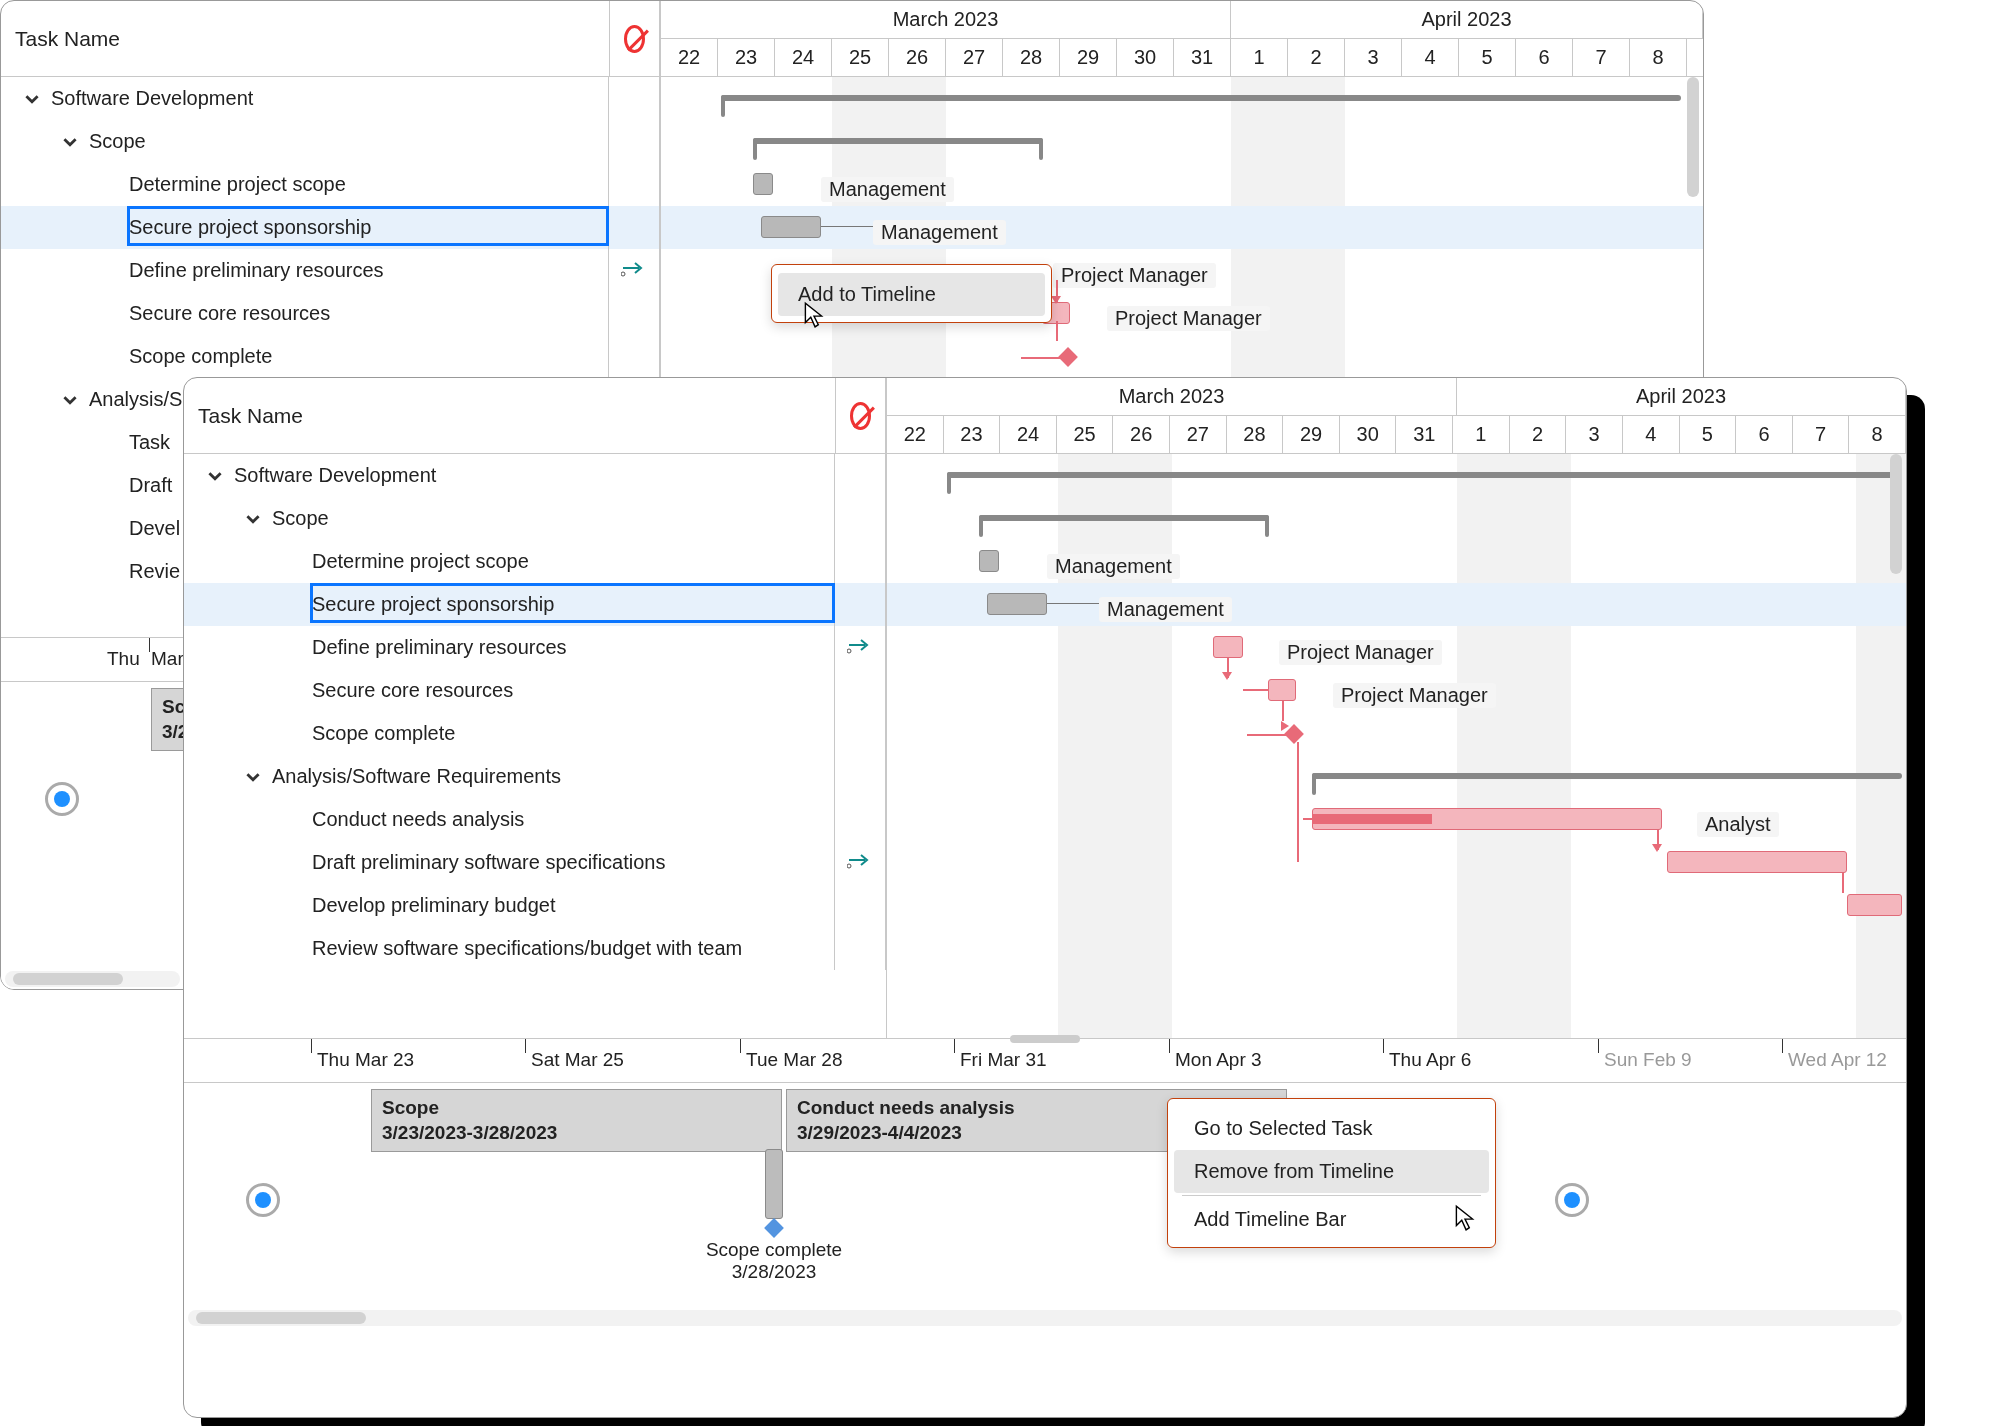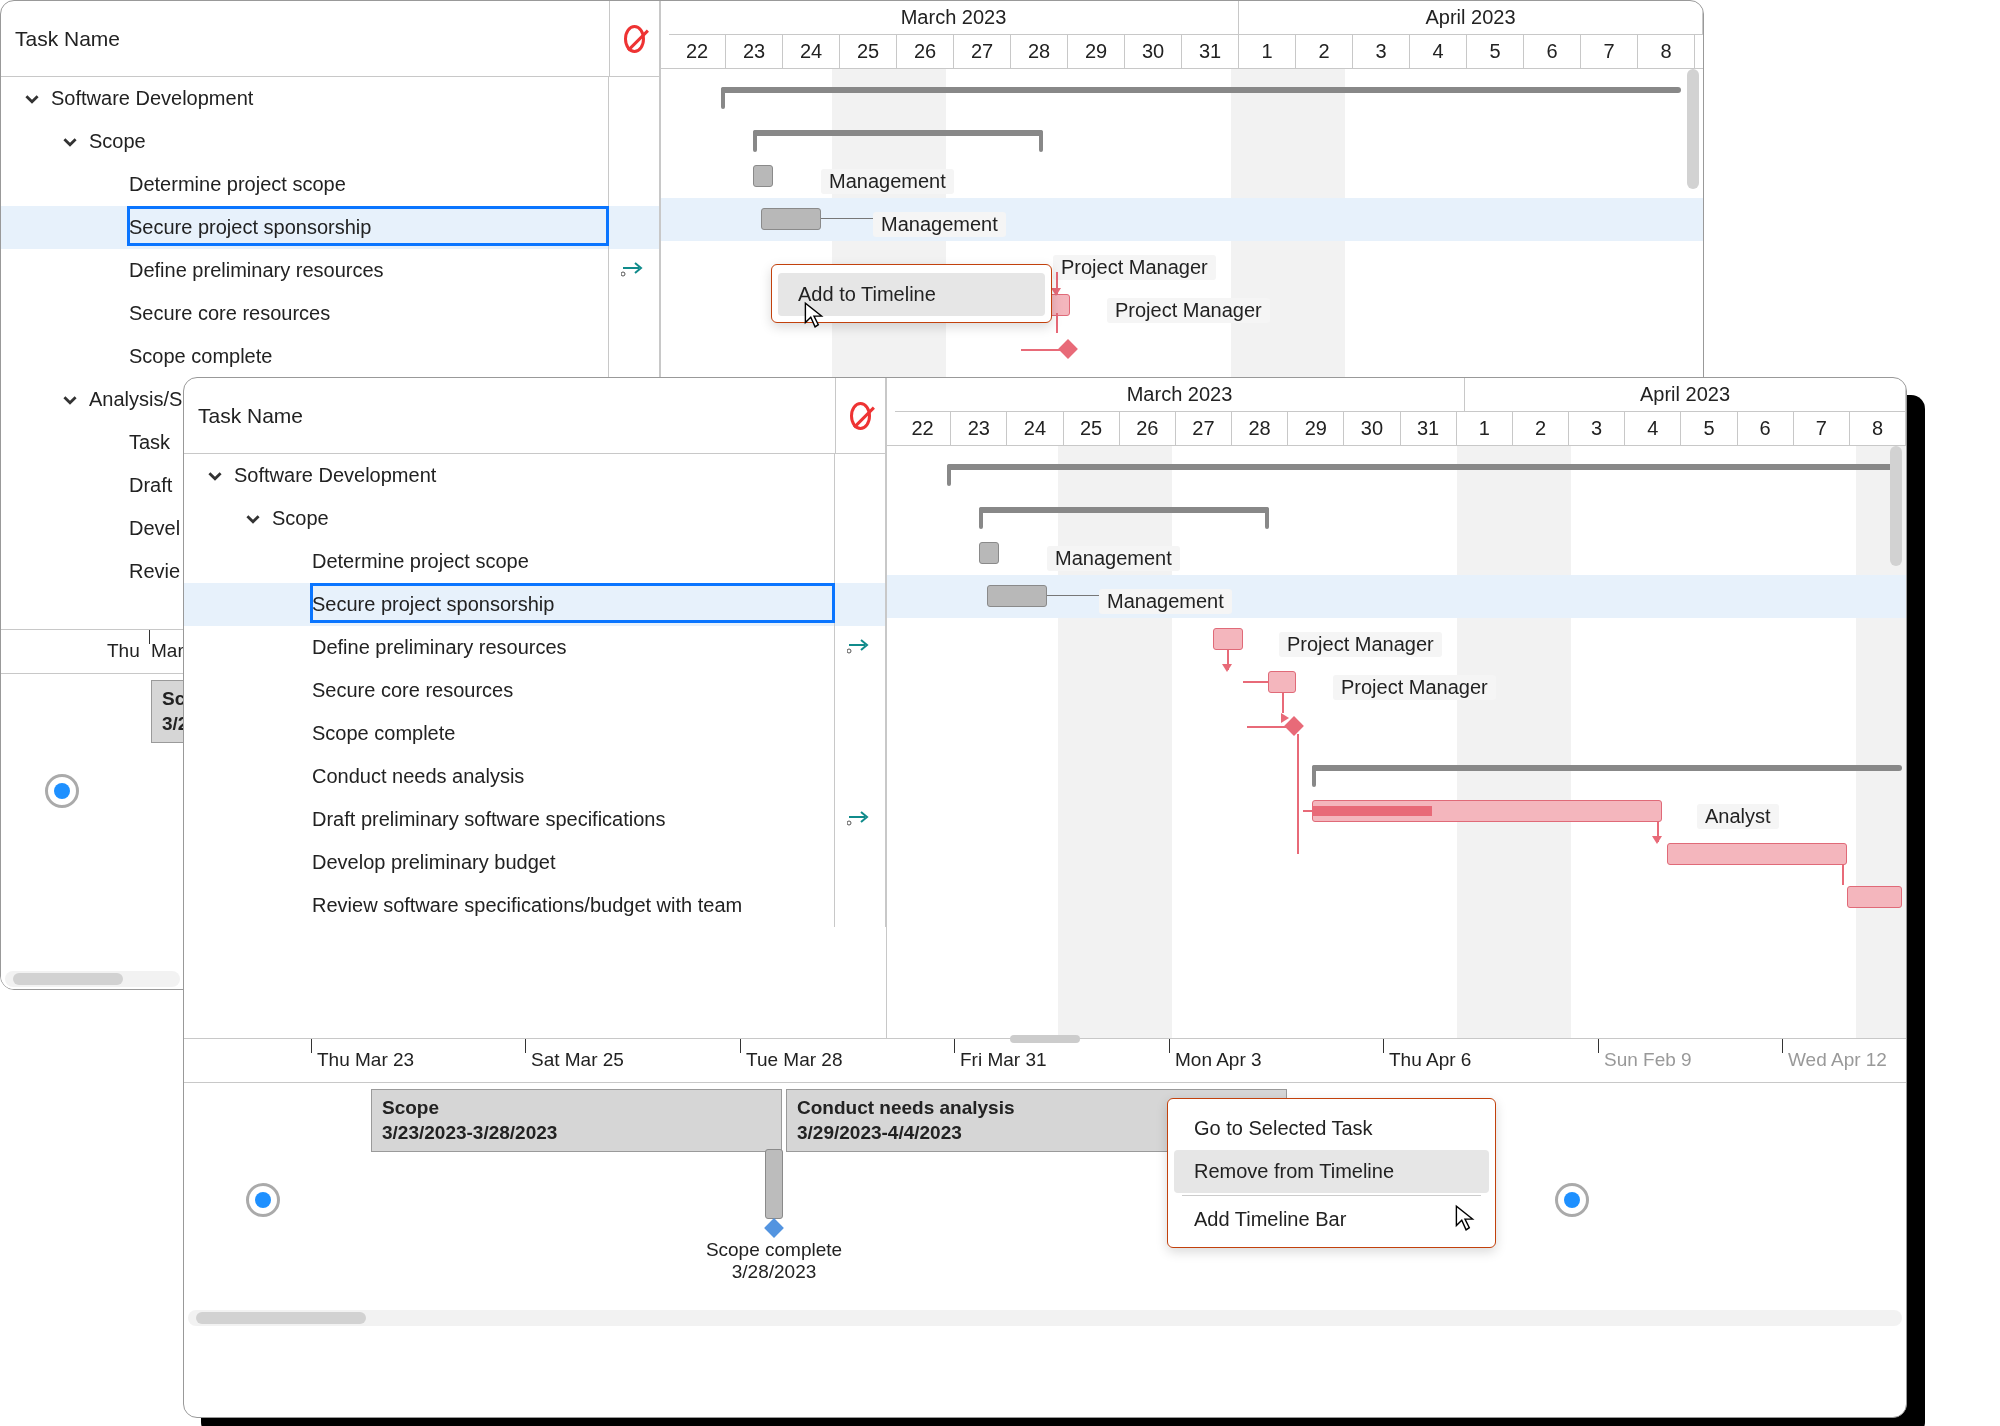--- a/index.html
+++ b/index.html
@@ -58,26 +58,25 @@
     height: 100%;
     border-right: 1px solid #c8c8c8;
   }
   .task-head-name { width: 610px; }
   .task-head-ind { width: 50px; justify-content: center; }
 
   .task-head-name.front { width: 653px; }
 
   
   .gantt-head {
-    height: 68px;
+    height: 76px;
     border-bottom: 1px solid #c8c8c8;
     display: flex;
     flex-direction: column;
     position: relative;
-    padding-left: 8px;
   }
   .month-row {
     height: 44px;
     display: flex;
     border-bottom: 1px solid #c8c8c8;
   }
   .month-cell {
     display:flex;
     align-items:center;
     justify-content:center;
@@ -672,20 +671,31 @@
               </div>
               <div class="ind-cell"></div>
             </div>
           <div class="task-row">
               <div class="task-name-cell front indent-3">
                 <span>Scope complete</span>
               </div>
               <div class="ind-cell"></div>
             </div>
           <div class="task-row">
+              <div class="task-name-cell front indent-2">
+                <span class="chev">
+                  <svg viewBox="0 0 10 10">
+                    <polyline points="1,3 5,7 9,3"></polyline>
+                  </svg>
+                </span>
+                <span>Analysis/Software Requirements</span>
+              </div>
+              <div class="ind-cell"></div>
+            </div>
+          <div class="task-row">
               <div class="task-name-cell front indent-3">
                 <span>Conduct needs analysis</span>
               </div>
               <div class="ind-cell"></div>
             </div>
           <div class="task-row">
               <div class="task-name-cell front indent-3">
                 <span>Draft preliminary software specifications</span>
               </div>
               <div class="ind-cell">

